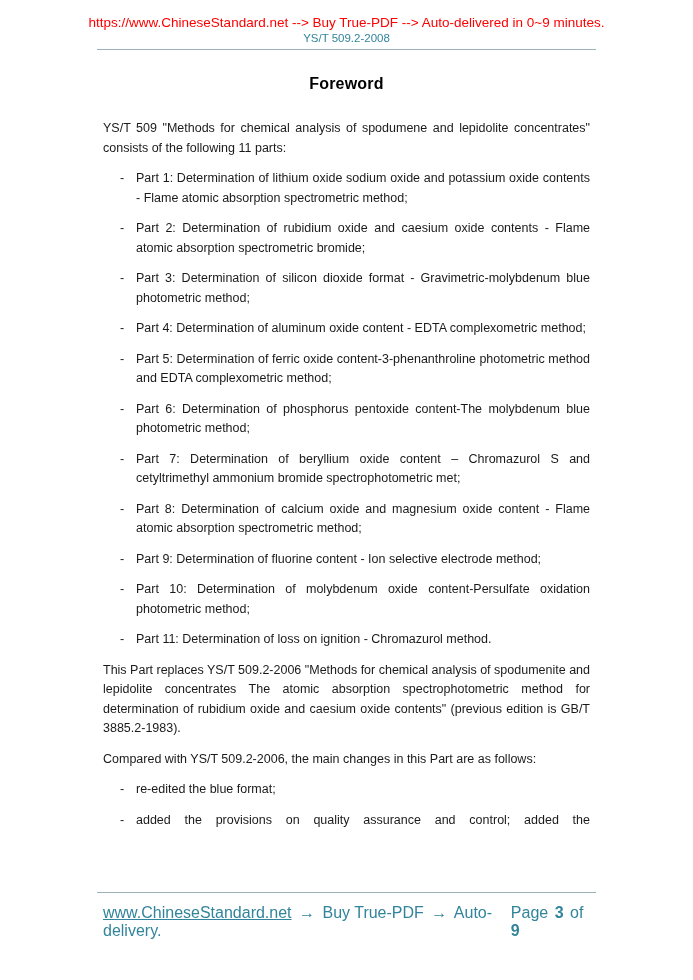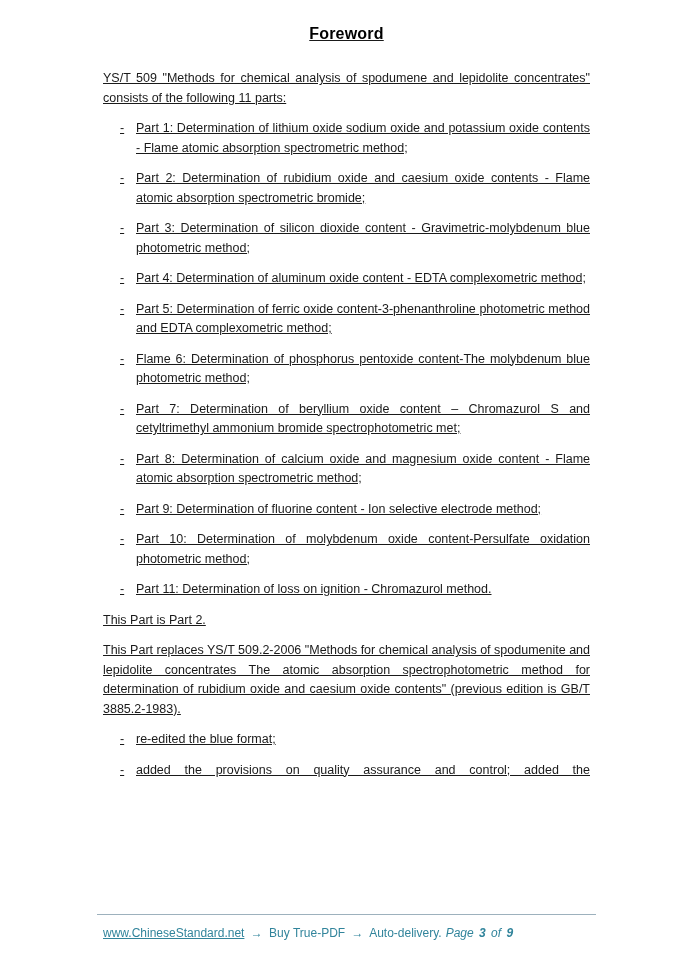--- a/index.html
+++ b/index.html
@@ -35,21 +35,20 @@
     height: 0;
     border-top: 1px solid #9db1bd;
     width: 499px;
     margin: 0 auto;
   }
   .header-rule { margin-top: 5px; }
   
   .content {
     width: 487px;
     margin: 0 auto;
-    text-decoration: underline;
   }
   .title {
     margin-top: 25px;
     text-align: center;
     font-size: 16px;
     font-weight: bold;
     color: #000;
     letter-spacing: 0.2px;
   }
   .para {
@@ -86,41 +85,48 @@
     width: 100%;
     background: #fff;
   }
   .footer-row {
     width: 487px;
     margin: 11px auto 0;
     padding-bottom: 40px;
     display: flex;
     justify-content: flex-start;
     align-items: baseline;
-    font-size: 12px;
+    font-size: 16px;
   }
   .footer-teal { color: var(--accent-teal, #31849b); }
   .footer-link {
     color: var(--accent-teal, #31849b);
     text-decoration: underline;
     cursor: pointer;
   }
   .arrow { color: var(--accent-teal, #31849b); padding: 0 1px; }
   .page-num {
     color: var(--accent-teal, #31849b);
     font-weight: bold;
   }
   .footer-left span { margin-right: 2px; }
-  .footer-right span { margin-left: 2px; font-style: italic; }
+  .footer-right span { margin-left: 2px; }
 </style>
 </head>
 <body>
 
 <div class="page">
 
+  <header>
+    <div class="promo">
+      <span class="promo-link">https://www.ChineseStandard.net --&gt; Buy True-PDF --&gt; Auto-delivered in 0~9 minutes.</span>
+    </div>
+    <div class="std-code">YS/T 509.2-2008</div>
+    <div class="rule header-rule"></div>
+  </header>
 
   <main class="content">
 
     <h1 class="title">Foreword</h1>
 
     <p class="para intro">YS/T 509 "Methods for chemical analysis of spodumene and lepidolite concentrates" consists of the following 11 parts:</p>
 
     <div class="list">
 
         <div class="list-item">
@@ -128,36 +134,36 @@
           <span class="item-text">Part 1: Determination of lithium oxide sodium oxide and potassium oxide contents - Flame atomic absorption spectrometric method;</span>
         </div>
 
         <div class="list-item">
           <span class="dash">-</span>
           <span class="item-text">Part 2: Determination of rubidium oxide and caesium oxide contents - Flame atomic absorption spectrometric bromide;</span>
         </div>
 
         <div class="list-item">
           <span class="dash">-</span>
-          <span class="item-text">Part 3: Determination of silicon dioxide content - Gravimetric-molybdenum blue photometric method;</span>
+          <span class="item-text">Part 3: Determination of silicon dioxide format - Gravimetric-molybdenum blue photometric method;</span>
         </div>
 
         <div class="list-item">
           <span class="dash">-</span>
           <span class="item-text">Part 4: Determination of aluminum oxide content - EDTA complexometric method;</span>
         </div>
 
         <div class="list-item">
           <span class="dash">-</span>
           <span class="item-text">Part 5: Determination of ferric oxide content-3-phenanthroline photometric method and EDTA complexometric method;</span>
         </div>
 
         <div class="list-item">
           <span class="dash">-</span>
-          <span class="item-text">Flame 6: Determination of phosphorus pentoxide content-The molybdenum blue photometric method;</span>
+          <span class="item-text">Part 6: Determination of phosphorus pentoxide content-The molybdenum blue photometric method;</span>
         </div>
 
         <div class="list-item">
           <span class="dash">-</span>
           <span class="item-text">Part 7: Determination of beryllium oxide content – Chromazurol S and cetyltrimethyl ammonium bromide spectrophotometric met;</span>
         </div>
 
         <div class="list-item">
           <span class="dash">-</span>
           <span class="item-text">Part 8: Determination of calcium oxide and magnesium oxide content - Flame atomic absorption spectrometric method;</span>
@@ -172,24 +178,24 @@
           <span class="dash">-</span>
           <span class="item-text">Part 10: Determination of molybdenum oxide content-Persulfate oxidation photometric method;</span>
         </div>
 
         <div class="list-item">
           <span class="dash">-</span>
           <span class="item-text">Part 11: Determination of loss on ignition - Chromazurol method.</span>
         </div>
       </div>
 
-    <p class="para">This Part is Part 2.</p>
 
     <p class="para">This Part replaces YS/T 509.2-2006 "Methods for chemical analysis of spodumenite and lepidolite concentrates The atomic absorption spectrophotometric method for determination of rubidium oxide and caesium oxide contents" (previous edition is GB/T 3885.2-1983).</p>
 
+    <p class="para">Compared with YS/T 509.2-2006, the main changes in this Part are as follows:</p>
 
     <div class="list-item">
       <span class="dash">-</span>
       <span class="item-text">re-edited the blue format;</span>
     </div>
 
     <div class="list-item">
       <span class="dash">-</span>
       <span class="item-text justify-last">added the provisions on quality assurance and control; added the</span>
     </div>

